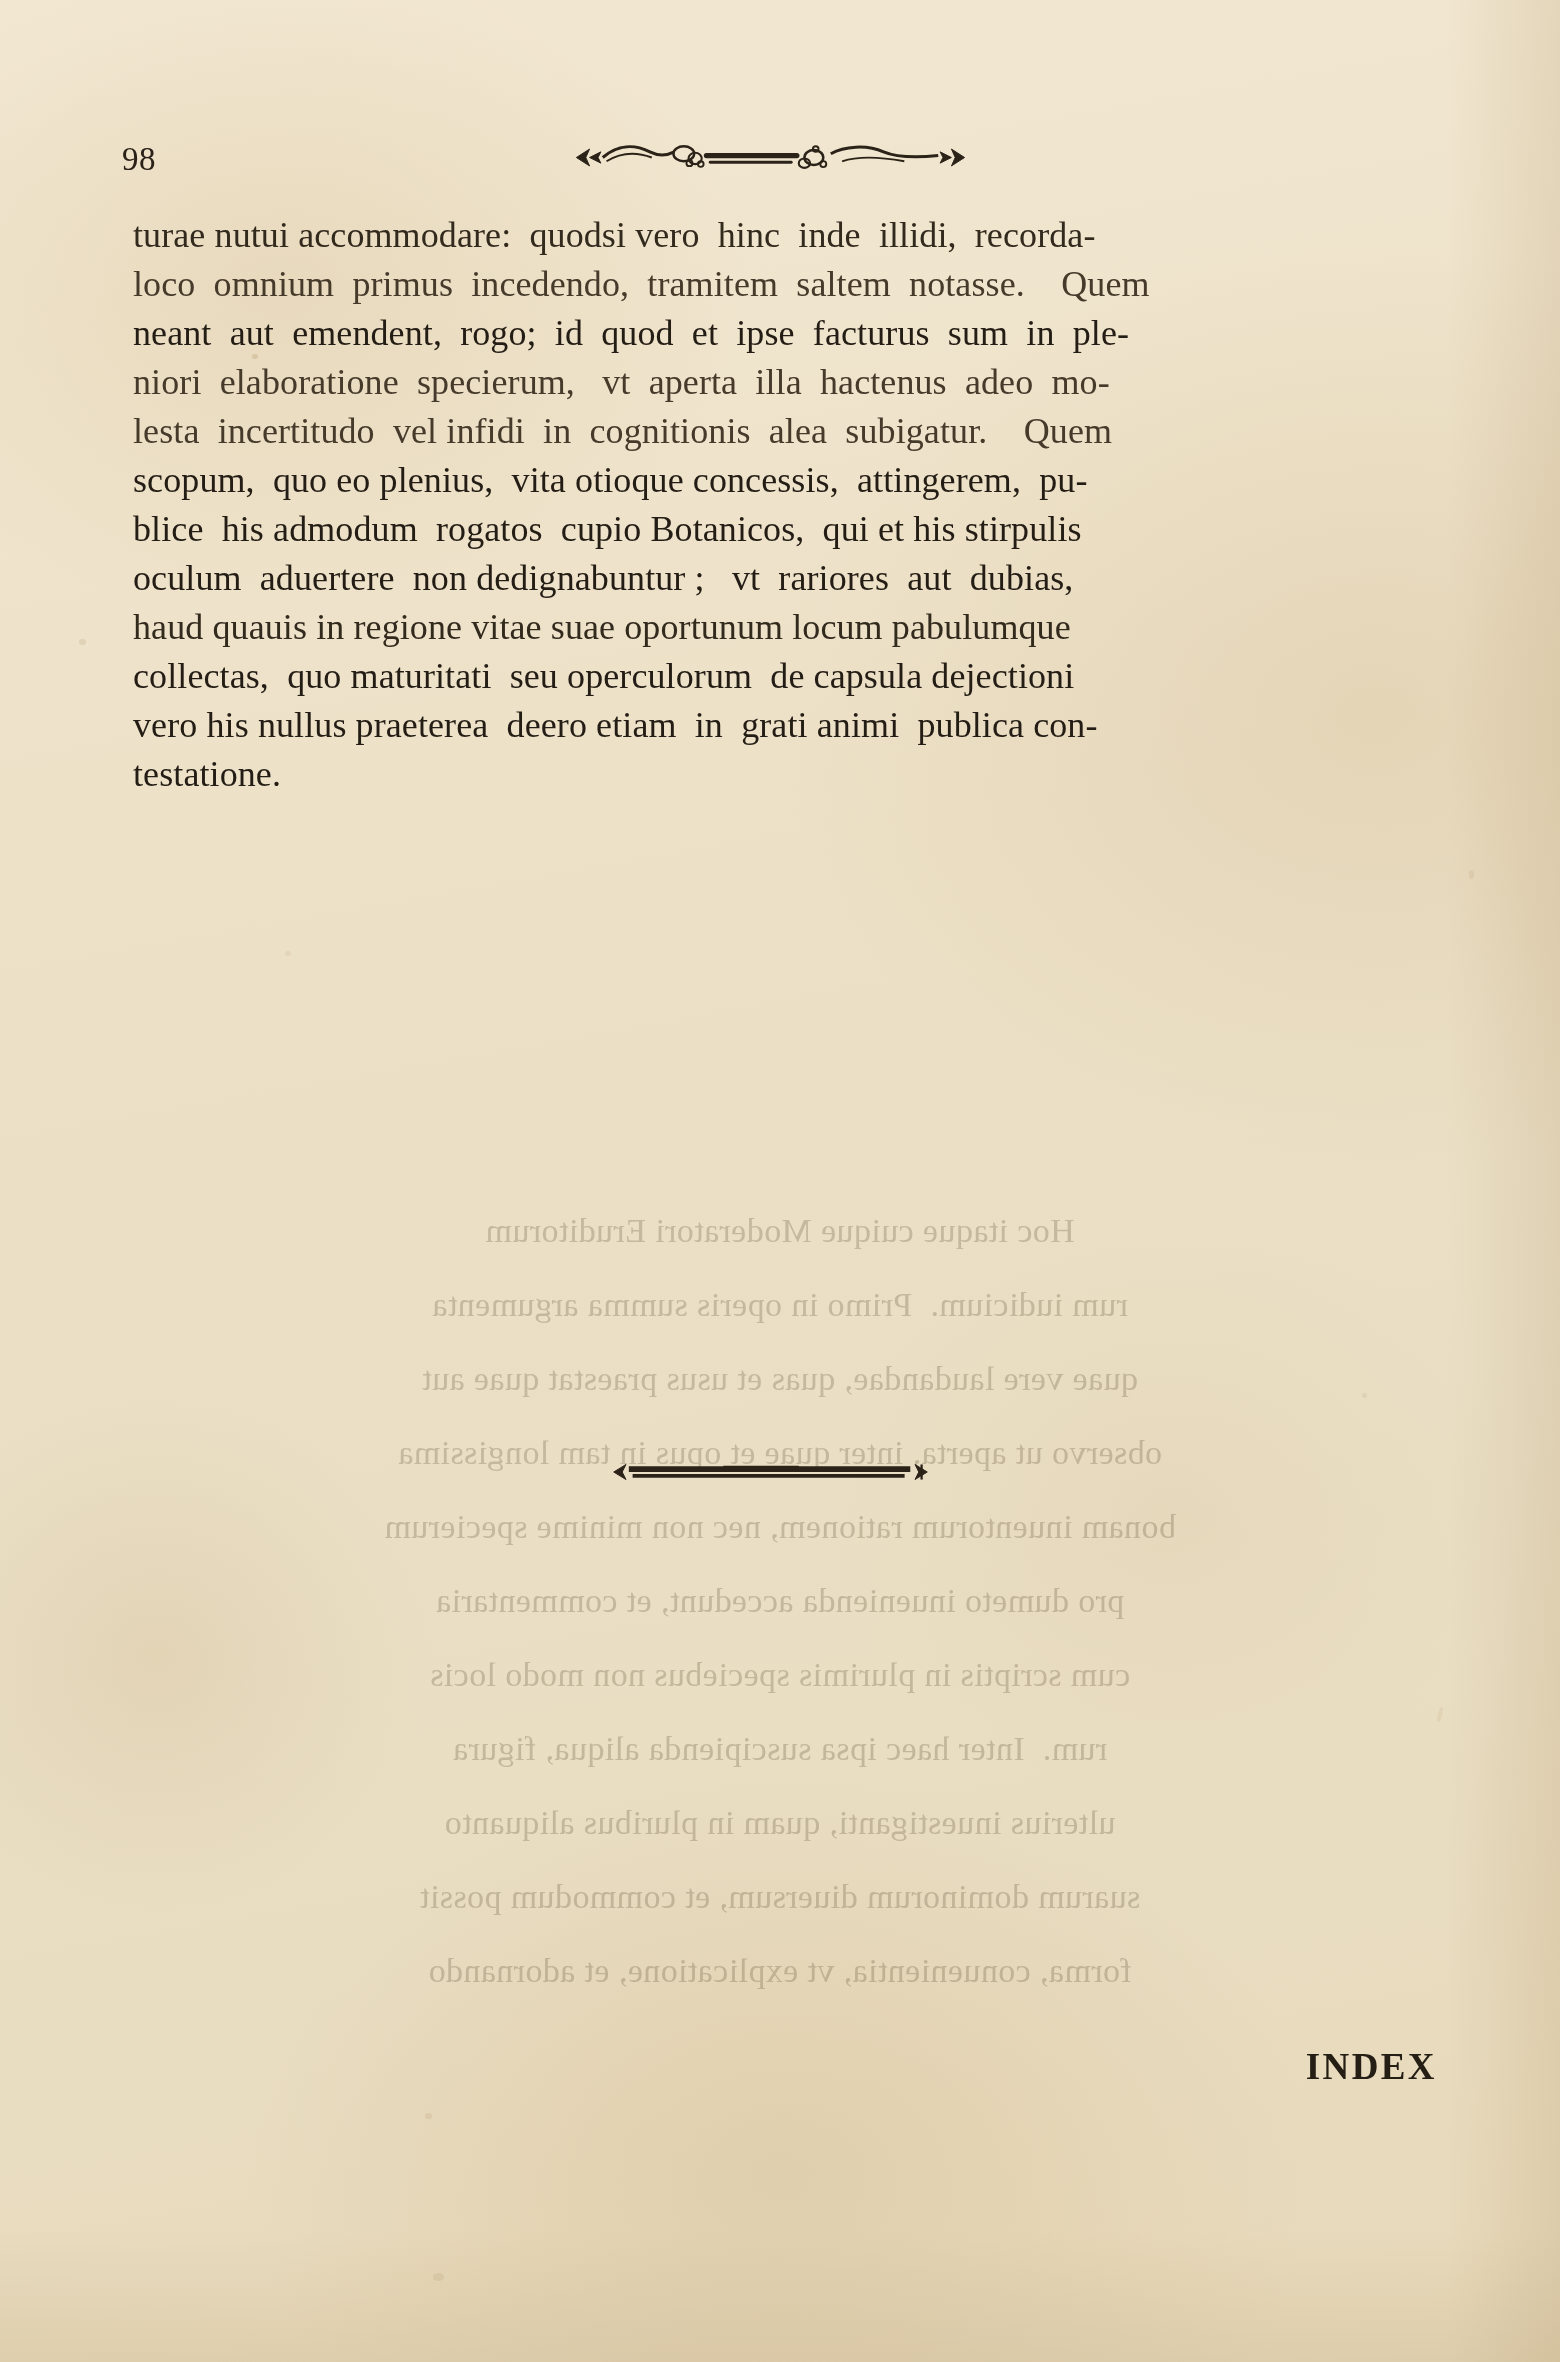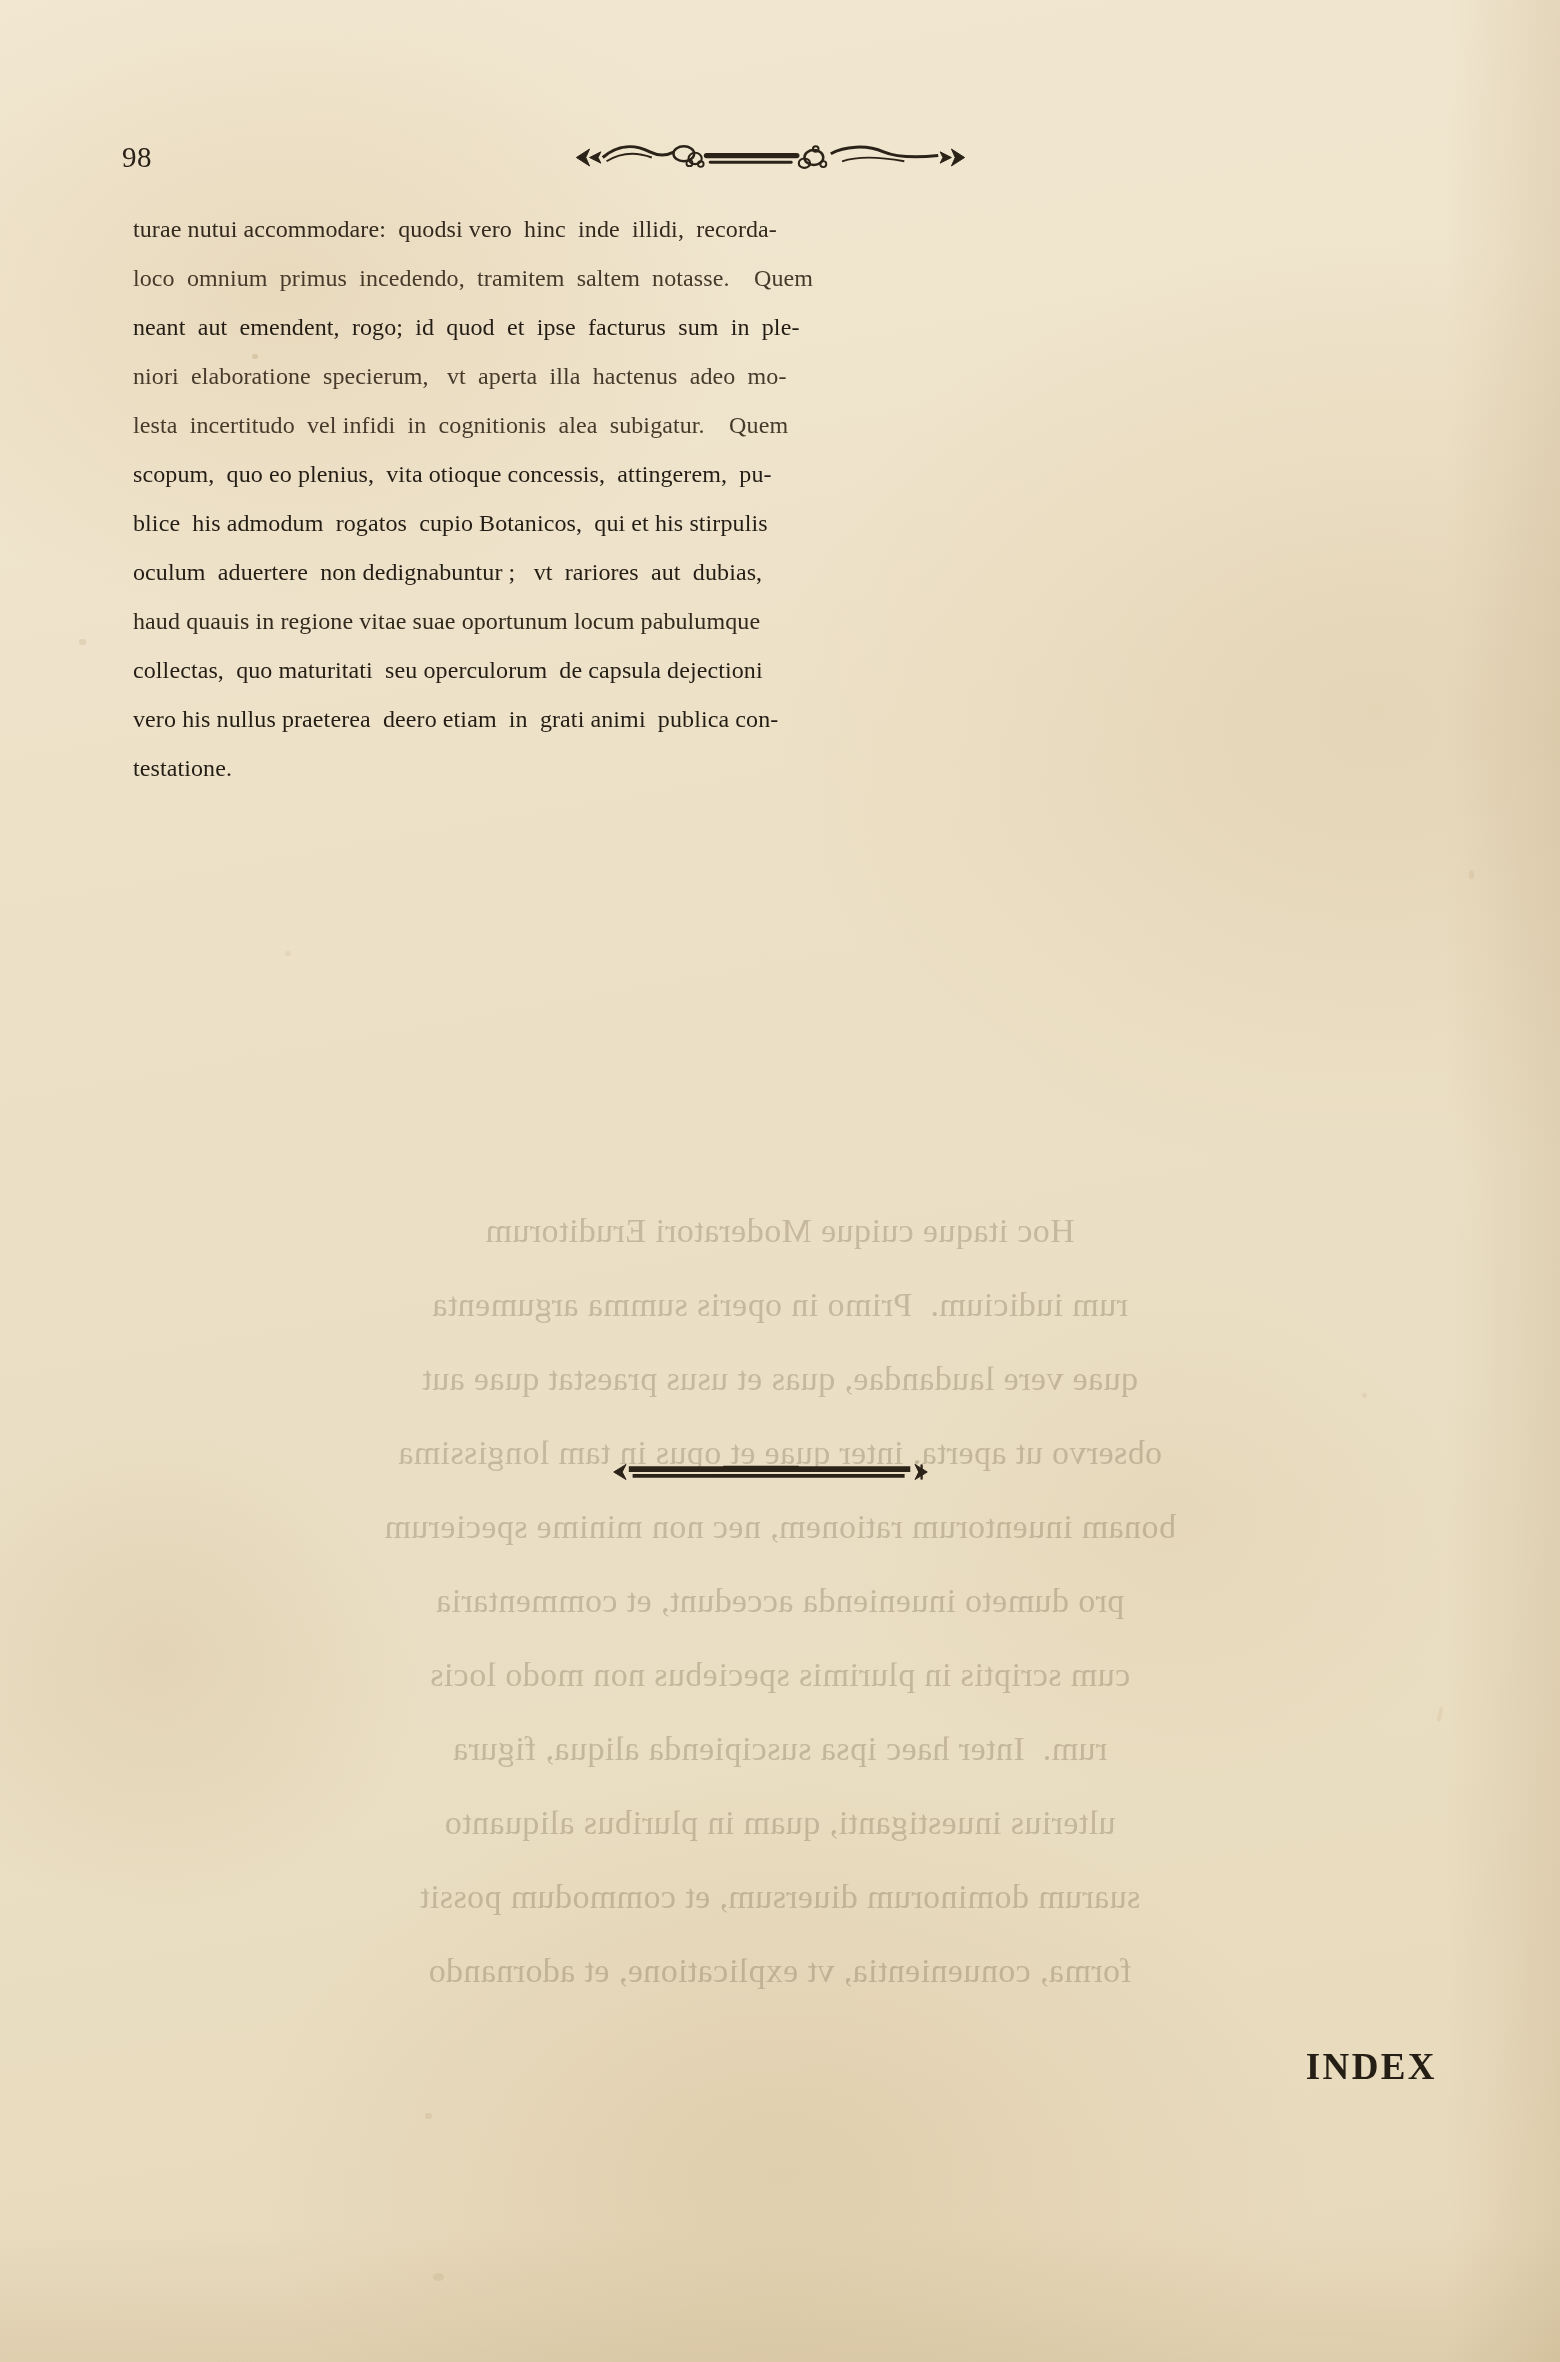--- a/index.html
+++ b/index.html
@@ -48,42 +48,42 @@
     left: 0; bottom: 0; height: 133px; width: 100%;
     background: linear-gradient(to bottom, rgba(170,140,95,0) 0%, rgba(170,140,95,0.16) 100%);
     pointer-events: none;
   }
 
   
   .folio {
     position: absolute;
     left: 122px;
     top: 141px;
-    font-size: 29px;
+    font-size: 33px;
     color: #2a2118;
     letter-spacing: 0.5px;
   }
 
   .headpiece {
     position: absolute;
     left: 571px;
     top: 133px;
     width: 399px;
     height: 49px;
   }
 
   
   .body-block {
     position: absolute;
     left: 133px;
     top: 217px;
     width: 1303px;
   }
   .line {
-    font-size: 24px;
+    font-size: 36px;
     line-height: 1.0;
     color: #241d15;
     white-space: pre;
     margin: 0;
     height: 49px;
     letter-spacing: 0.1px;
   }
   .line.ink-light { color: #463a2b; }
   .line.ink-mid   { color: #332a1e; }
 

